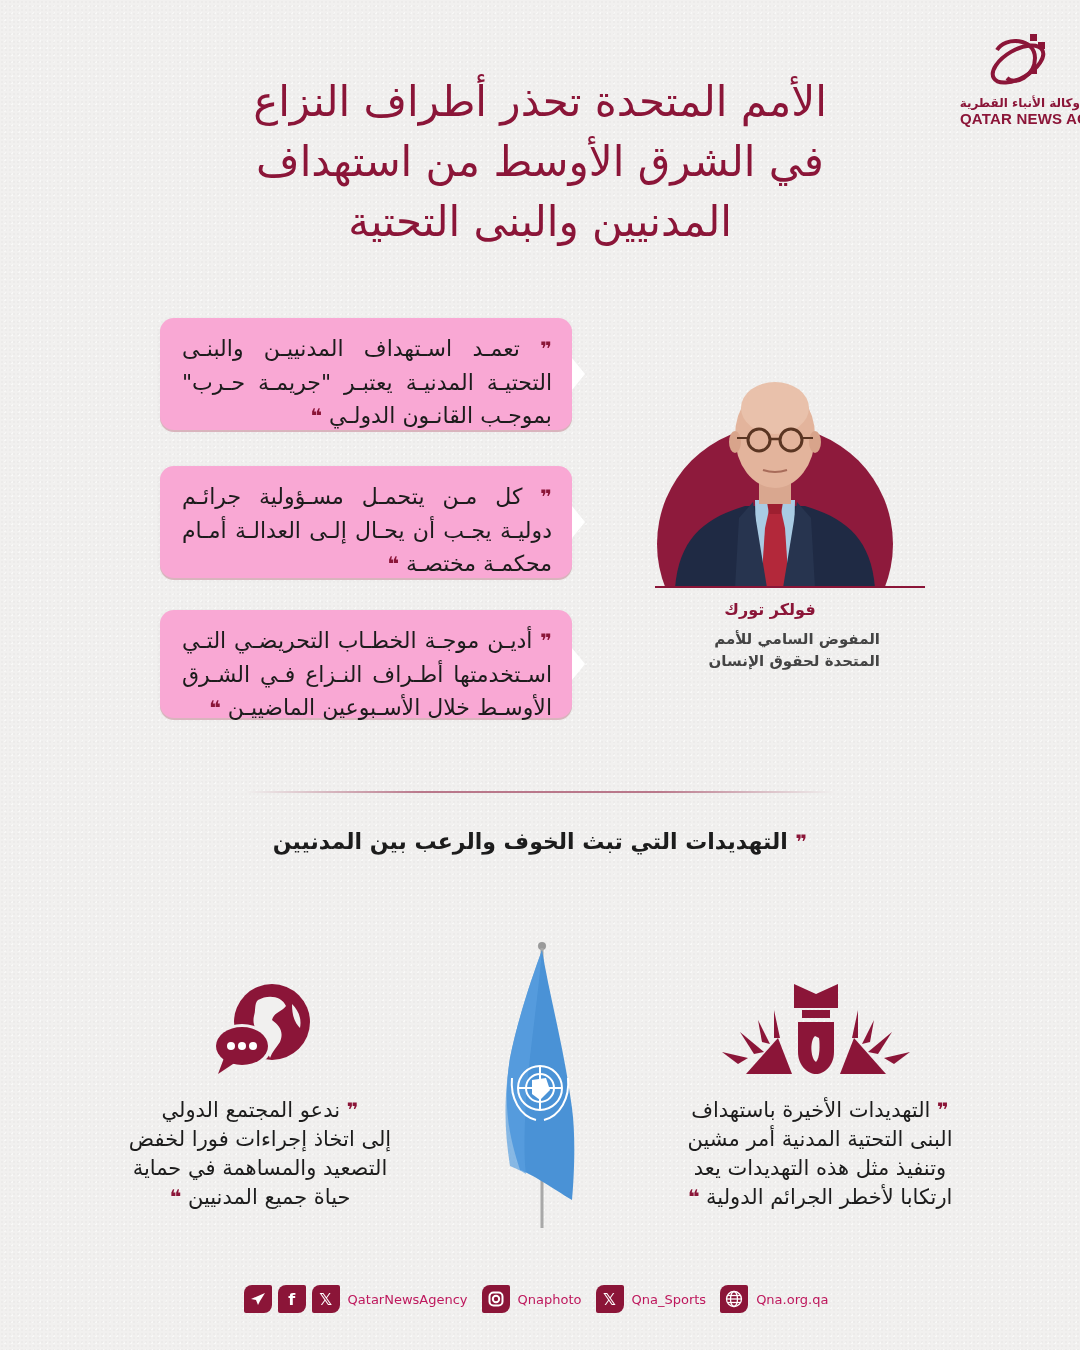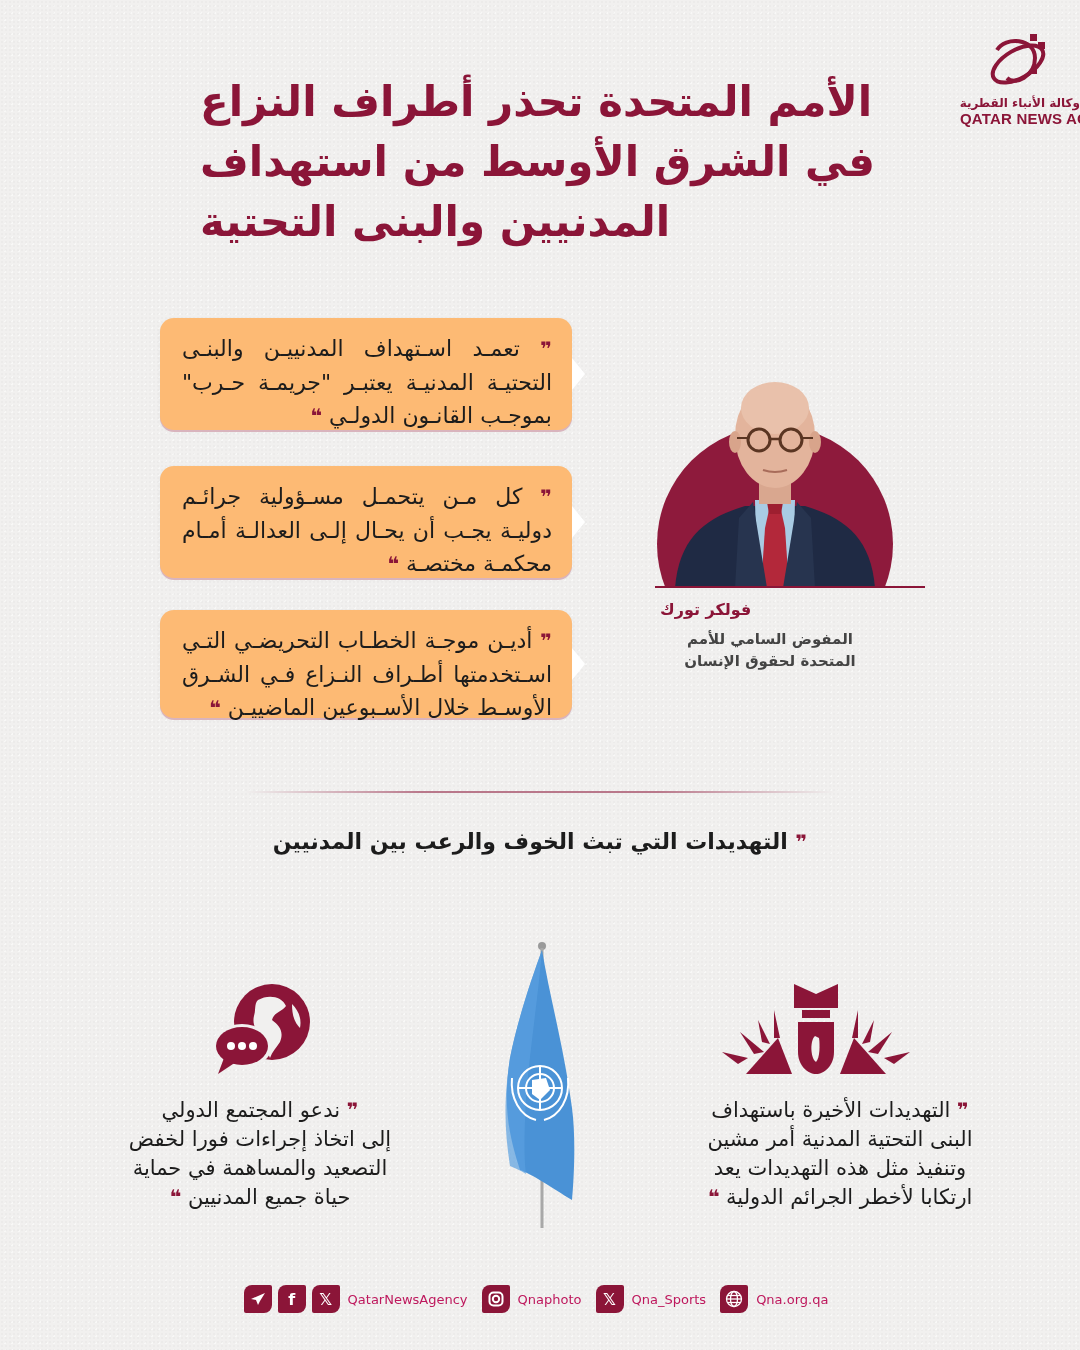--- a/index.html
+++ b/index.html
@@ -20,30 +20,30 @@
 
     
     .logo { left: 960px; top: 28px; width: 120px; height: 110px; text-align: center; }
     .logo svg { display: block; margin: 0 auto; }
     .logo-ar { font-size: 12px; font-weight: bold; color: #8b1538; direction: rtl; margin-top: 2px; white-space: nowrap; }
     .logo-en { font-family: "Liberation Sans", sans-serif; font-size: 15px; font-weight: bold; color: #8b1538; letter-spacing: 0.2px; white-space: nowrap; }
 
     
     .title {
       left: 200px; top: 72px; width: 680px;
-      direction: rtl; text-align: left;
+      direction: rtl; text-align: center;
       font-family: "DejaVu Sans", sans-serif;
-      font-weight: bold; font-size: 42px; line-height: 60px;
+      font-weight: normal; font-size: 42px; line-height: 60px;
       color: #8b1538;
     }
 
     
     .bubble {
       left: 160px; width: 412px;
-      background: #fdba74;
+      background: #f9a8d4;
       border-radius: 14px;
       box-shadow: 0 2px 0 #d9b4bd, 0 1px 4px rgba(0,0,0,0.05);
       padding: 14px 20px 12px 22px;
       direction: rtl; text-align: justify;
       text-align-last: right;
       font-size: 22px; line-height: 33px;
       color: #1c1c1c;
     }
     .bubble::after {
       content: ""; position: absolute;
@@ -61,46 +61,46 @@
     
     .portrait { left: 655px; top: 378px; width: 240px; height: 210px; overflow: hidden; }
     .portrait-arc {
       position: absolute; left: 2px; top: 48px; width: 236px; height: 236px;
       border-radius: 50%; background: #8e1a3c;
     }
     .portrait-base {
       left: 655px; top: 586px; width: 270px; height: 2px; background: #8b1538;
     }
     .speaker-name {
-      left: 660px; top: 600px; width: 220px; text-align: left; direction: rtl;
+      left: 660px; top: 600px; width: 220px; text-align: center; direction: rtl;
       font-weight: bold; font-size: 16px; color: #8b1538;
     }
     .speaker-role {
-      left: 660px; top: 628px; width: 220px; text-align: center; direction: rtl;
+      left: 660px; top: 628px; width: 220px; text-align: right; direction: rtl;
       font-weight: bold; font-size: 15px; line-height: 22px; color: #444;
     }
 
     
     .divider {
       left: 245px; top: 791px; width: 590px; height: 2px;
       background: linear-gradient(to right, rgba(139,21,56,0), rgba(139,21,56,0.55) 30%, rgba(139,21,56,0.55) 70%, rgba(139,21,56,0));
     }
 
     .center-quote {
       left: 240px; top: 812px; width: 600px;
       direction: rtl; text-align: center;
       font-weight: bold; font-size: 22px; line-height: 28px; color: #1c1c1c; margin-top: 16px;
     }
 
     
     .col-text {
       direction: rtl; text-align: center;
       font-size: 21px; line-height: 29px; color: #1c1c1c;
     }
-    .col-right { left: 680px; top: 1096px; width: 320px; }
+    .col-right { left: 660px; top: 1096px; width: 320px; }
     .col-left { left: 100px; top: 1096px; width: 320px; }
 
     .bomb-icon { left: 718px; top: 980px; }
     .globe-icon { left: 212px; top: 982px; }
     .flag { left: 480px; top: 938px; }
 
     
     .footer {
       left: 0; top: 1283px; width: 1080px; height: 32px;
       display: flex; justify-content: center; align-items: center; gap: 6px;

